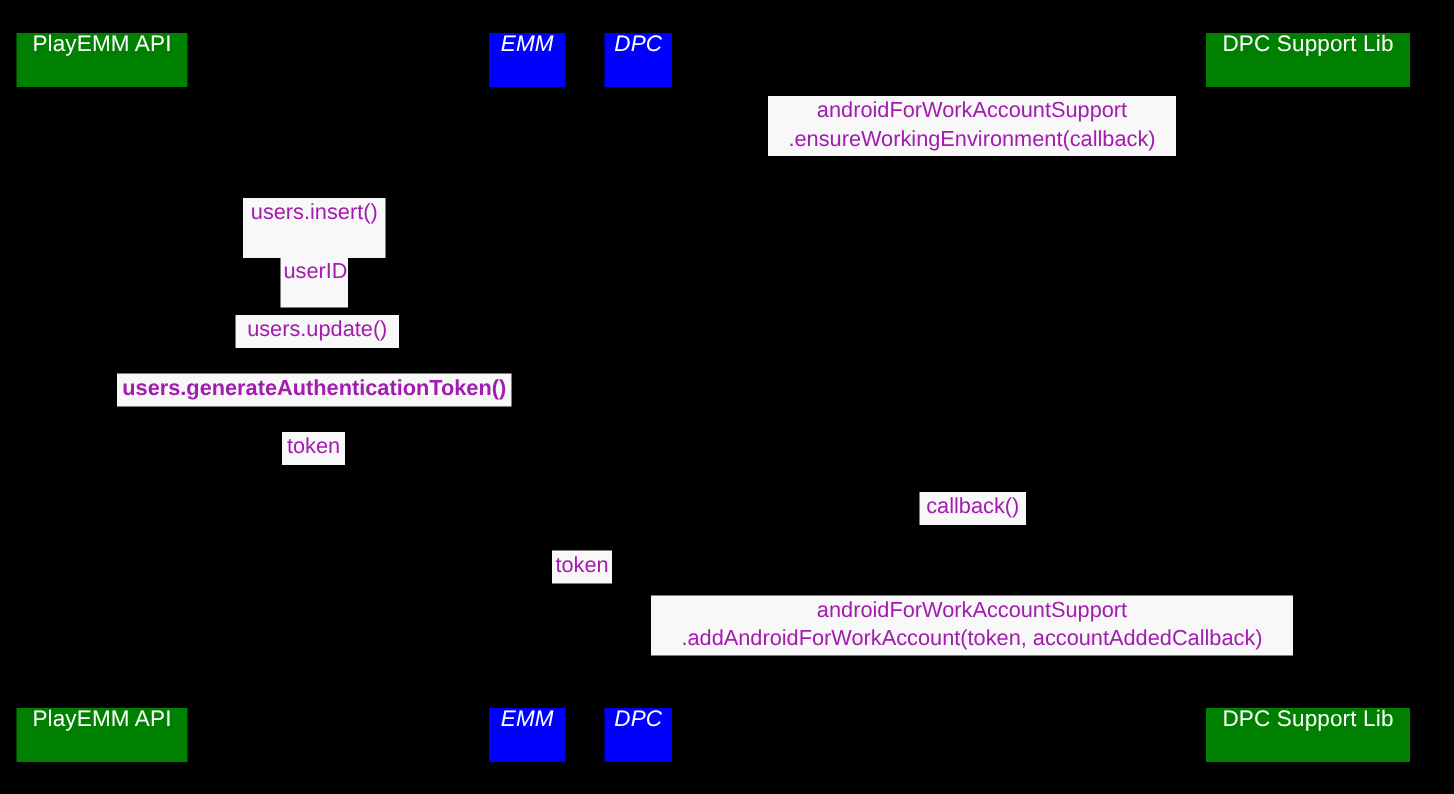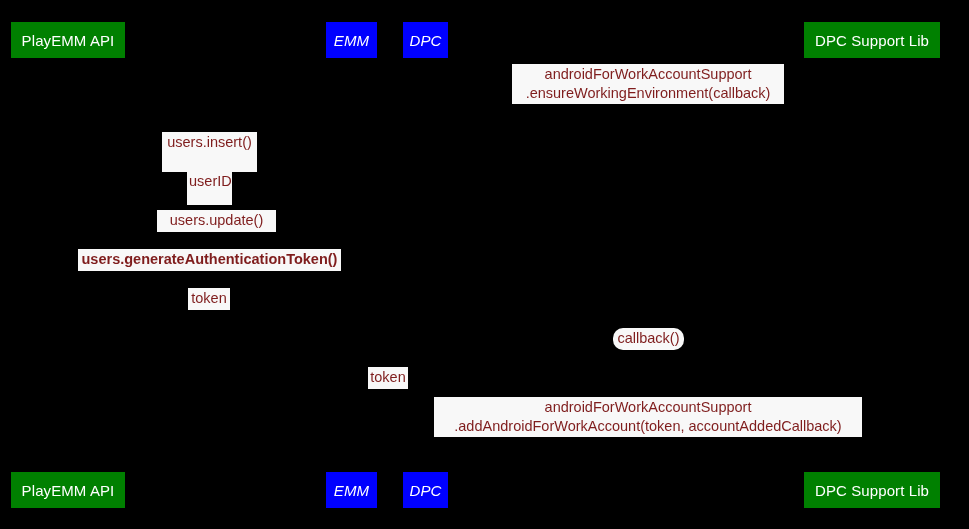--- a/index.html
+++ b/index.html
@@ -14,42 +14,42 @@
   #diagram {
     position: relative;
     width: 969px;
     height: 529px;
     background: #000000;
     overflow: hidden;
   }
   .participant-box {
     position: absolute;
     display: flex;
-    align-items: center;
+    align-items: flex-start;
     justify-content: center;
     color: #ffffff;
     font-size: 15px;
     line-height: 1;
     letter-spacing: 0.1px;
     white-space: nowrap;
     box-sizing: border-box;
   }
   .participant-box.green { background: #008000; }
   .participant-box.blue  { background: #0000ff; font-style: italic; }
 
   .lifeline {
     position: absolute;
     width: 1px;
     background: #000000;
   }
 
   .msg-label {
     position: absolute;
     background: #f8f8f8;
-    color: #7f1d1d;
+    color: #a21caf;
     font-size: 14.5px;
     line-height: 19px;
     text-align: center;
     white-space: pre;
     box-sizing: border-box;
     padding: 1px 2px;
   }
   .msg-label.two-line {
     line-height: 19px;
   }
@@ -76,24 +76,24 @@
       </div>
       <div class="participant-box green" style="left: 804px; top: 22px; width: 136px; height: 36px;">
         <span>DPC Support Lib</span>
       </div>
     </div>
   <div id="messages-layer">
       <div class="msg-label two-line" style="left: 512px; top: 64px; width: 272px; height: 40px;">androidForWorkAccountSupport
 .ensureWorkingEnvironment(callback)</div>
       <div class="msg-label" style="left: 162px; top: 132px; width: 95px; height: 40px;">users.insert()</div>
       <div class="msg-label" style="left: 187px; top: 171px; width: 45px; height: 34px;">userID</div>
-      <div class="msg-label" style="left: 157px; top: 210px; width: 119px; height: 22px;">users.update()</div>
+      <div class="msg-label" style="left: 157px; top: 210px; width: 109px; height: 22px;">users.update()</div>
       <div class="msg-label" style="left: 78px; top: 249px; width: 263px; height: 22px; font-weight: bold;">users.generateAuthenticationToken()</div>
       <div class="msg-label" style="left: 188px; top: 288px; width: 42px; height: 22px;">token</div>
-      <div class="msg-label" style="left: 613px; top: 328px; width: 71px; height: 22px; border-radius: 10px;">callback()</div>
+      <div class="msg-label" style="left: 613px; top: 328px; width: 71px; height: 22px;">callback()</div>
       <div class="msg-label" style="left: 368px; top: 367px; width: 40px; height: 22px;">token</div>
       <div class="msg-label two-line" style="left: 434px; top: 397px; width: 428px; height: 40px;">androidForWorkAccountSupport
 .addAndroidForWorkAccount(token, accountAddedCallback)</div>
     </div>
   <div id="participants-bottom-layer">
       <div class="participant-box green" style="left: 11px; top: 472px; width: 114px; height: 36px;">
         <span>PlayEMM API</span>
       </div>
       <div class="participant-box blue" style="left: 326px; top: 472px; width: 51px; height: 36px;">
         <span>EMM</span>

